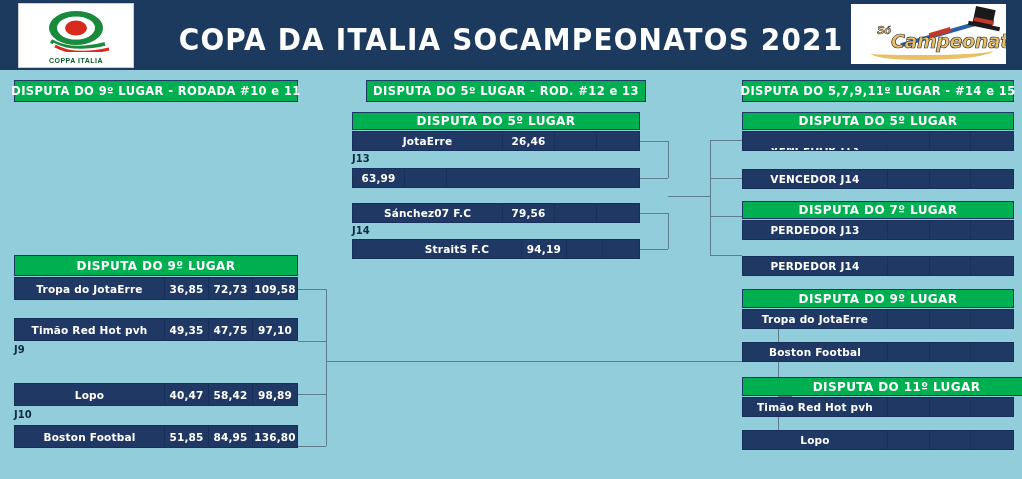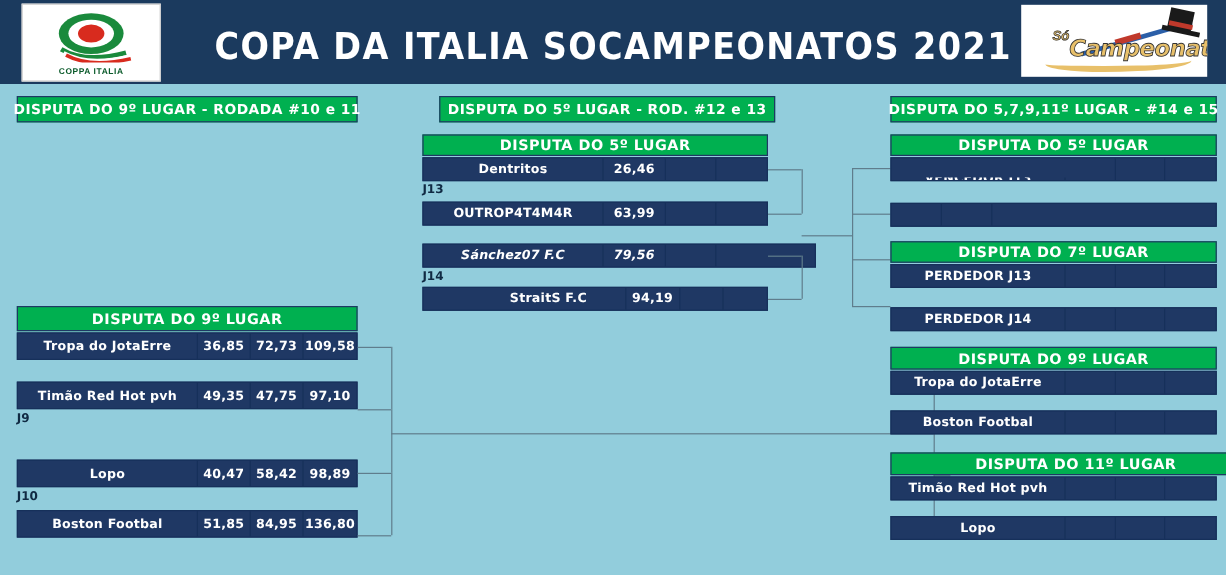--- a/index.html
+++ b/index.html
@@ -199,34 +199,33 @@
   </div>
 </div>
 
 <div class="sec-title" style="left:14px; top:80px; width:284px; height:22px;">DISPUTA DO 9º LUGAR - RODADA #10 e 11</div>
 <div class="sec-title" style="left:366px; top:80px; width:280px; height:22px;">DISPUTA DO 5º LUGAR - ROD. #12 e 13</div>
 <div class="sec-title" style="left:742px; top:80px; width:272px; height:22px;">DISPUTA DO 5,7,9,11º LUGAR - #14 e 15</div>
 
 <div class="grp-title" style="left:352px; top:112px; width:288px; height:18px;">DISPUTA DO 5º LUGAR</div>
 
 <div class="row" style="left:352px; top:131px; width:288px;">
-  <div class="cell name" style="width:150px;">Dentritos</div>
+  <div class="cell name" style="width:150px;">JotaErre</div>
   <div class="cell score" style="width:52px;">26,46</div>
   <div class="cell score" style="width:42px;"></div>
   <div class="cell score" style="width:42px;"></div>
 </div>
 <div class="match-label" style="left:352px; top:153px; width:150px;">J13</div>
 <div class="row" style="left:352px; top:168px; width:288px;">
-  <div class="cell name" style="width:150px;">OUTROP4T4M4R</div>
   <div class="cell score" style="width:52px;">63,99</div>
   <div class="cell score" style="width:42px;"></div>
   <div class="cell score" style="width:42px;"></div>
 </div>
 
-<div class="row" style="left:352px; top:203px; width:328px;font-style:italic;">
+<div class="row" style="left:352px; top:203px; width:288px;">
   <div class="cell name" style="width:150px;">Sánchez07 F.C</div>
   <div class="cell score" style="width:52px;">79,56</div>
   <div class="cell score" style="width:42px;"></div>
   <div class="cell score" style="width:42px;"></div>
 </div>
 <div class="match-label" style="left:352px; top:225px; width:150px;">J14</div>
 <div class="row" style="left:352px; top:239px; width:288px;padding-left:40px;">
   <div class="cell name" style="width:150px;">StraitS F.C</div>
   <div class="cell score" style="width:52px;">94,19</div>
   <div class="cell score" style="width:42px;"></div>
@@ -291,20 +290,21 @@
 <div class="ln h" style="left:778px; top:442px; width:14px;"></div>
 
 <div class="grp-title" style="left:742px; top:112px; width:272px; height:18px;">DISPUTA DO 5º LUGAR</div>
 <div class="row" style="left:742px; top:131px; width:272px;">
   <div class="cell name" style="width:146px;margin-top:16px;">VENCEDOR J13</div>
   <div class="cell score" style="width:42px;"></div>
   <div class="cell score" style="width:42px;"></div>
   <div class="cell score" style="width:42px;"></div>
 </div>
 <div class="row" style="left:742px; top:169px; width:272px;">
+  <div class="cell name" style="width:146px;">VENCEDOR J14</div>
   <div class="cell score" style="width:42px;"></div>
   <div class="cell score" style="width:42px;"></div>
   <div class="cell score" style="width:42px;"></div>
 </div>
 
 <div class="grp-title" style="left:742px; top:201px; width:272px; height:18px;">DISPUTA DO 7º LUGAR</div>
 <div class="row" style="left:742px; top:220px; width:272px;">
   <div class="cell name" style="width:146px;">PERDEDOR J13</div>
   <div class="cell score" style="width:42px;"></div>
   <div class="cell score" style="width:42px;"></div>

